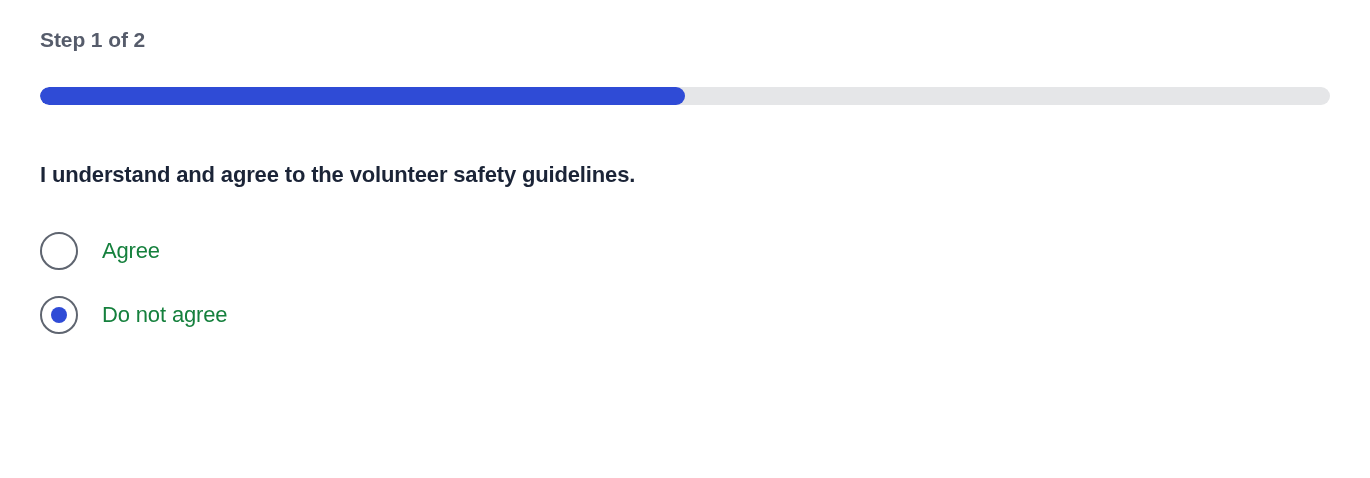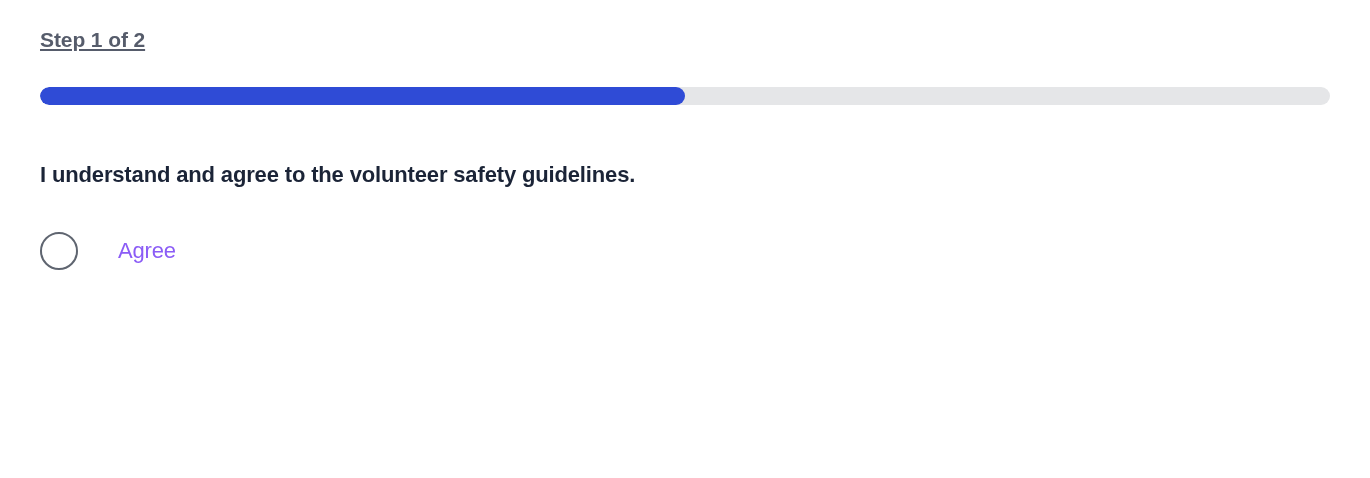--- a/index.html
+++ b/index.html
@@ -27,21 +27,20 @@
   .step-label {
     position: absolute;
     left: 40px;
     top: 26px;
     font-size: 21px;
     font-weight: 700;
     letter-spacing: -0.1px;
     color: #565c6b;
     line-height: 28px;
     white-space: nowrap;
-    text-decoration: underline;
   }
 
   
   .progress-track {
     position: absolute;
     left: 40px;
     top: 87px;
     width: 1290px;
     height: 18px;
     background: #e5e6e8;
@@ -99,25 +98,25 @@
     margin-left: -8px;
     margin-top: -8px;
     border-radius: 50%;
     background: #2f4bd6;
     display: none;
   }
   .option-row.selected .radio .dot {
     display: block;
   }
   .option-label {
-    margin-left: 40px;
+    margin-left: 24px;
     font-size: 22px;
     font-weight: 400;
     letter-spacing: -0.15px;
-    color: #8b5cf6;
+    color: #15803d;
     line-height: 30px;
     white-space: nowrap;
   }
 </style>
 </head>
 <body>
 
 <div class="page">
 
   <div class="step-label">Step 1 of 2</div>
@@ -130,16 +129,22 @@
 
   <div class="options">
 
     <div class="option-row">
       <span class="radio">
         
       </span>
       <span class="option-label">Agree</span>
     </div>
 
+    <div class="option-row selected">
+      <span class="radio">
+        <span class="dot"></span>
+      </span>
+      <span class="option-label">Do not agree</span>
+    </div>
 
   </div>
 
 </div>
 
 </body></html>

